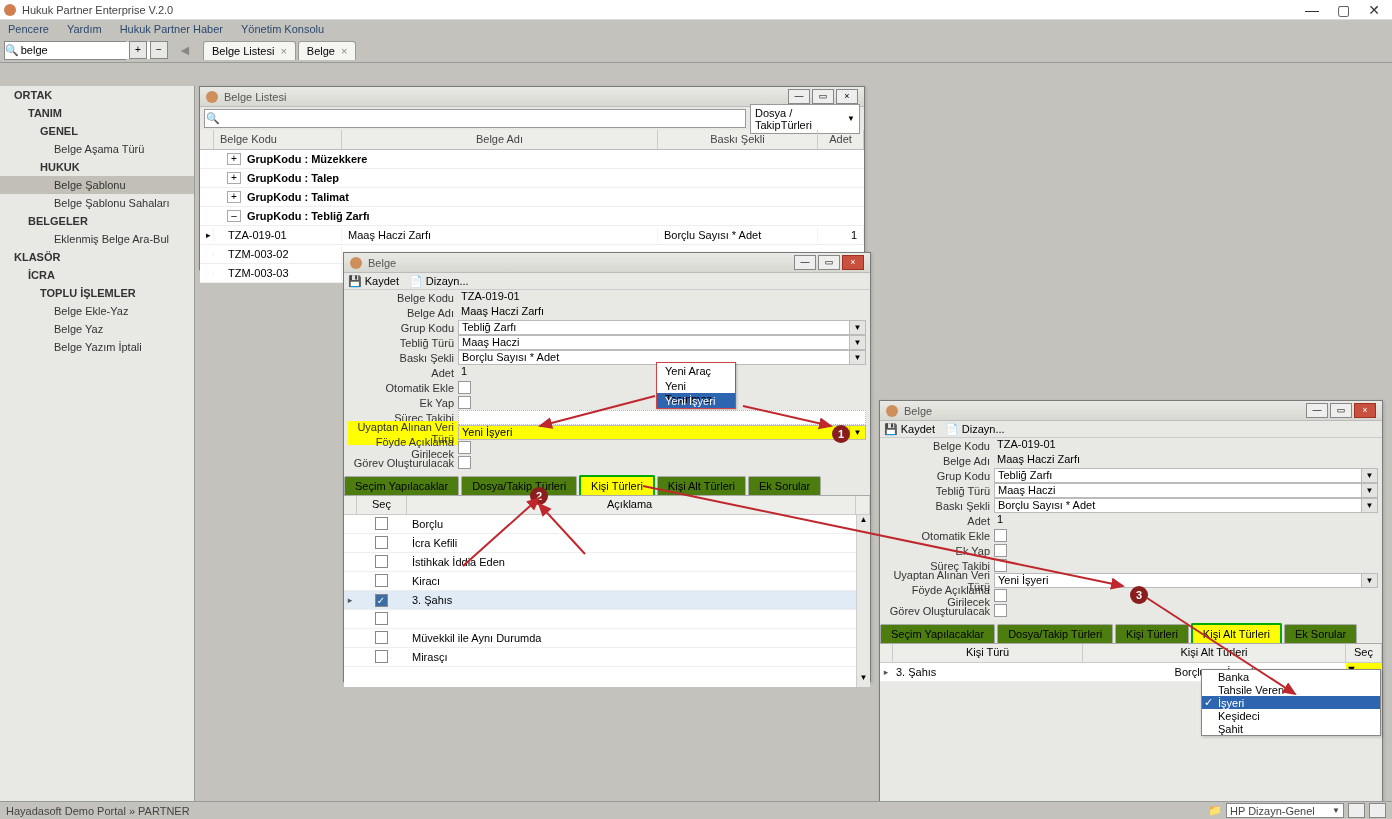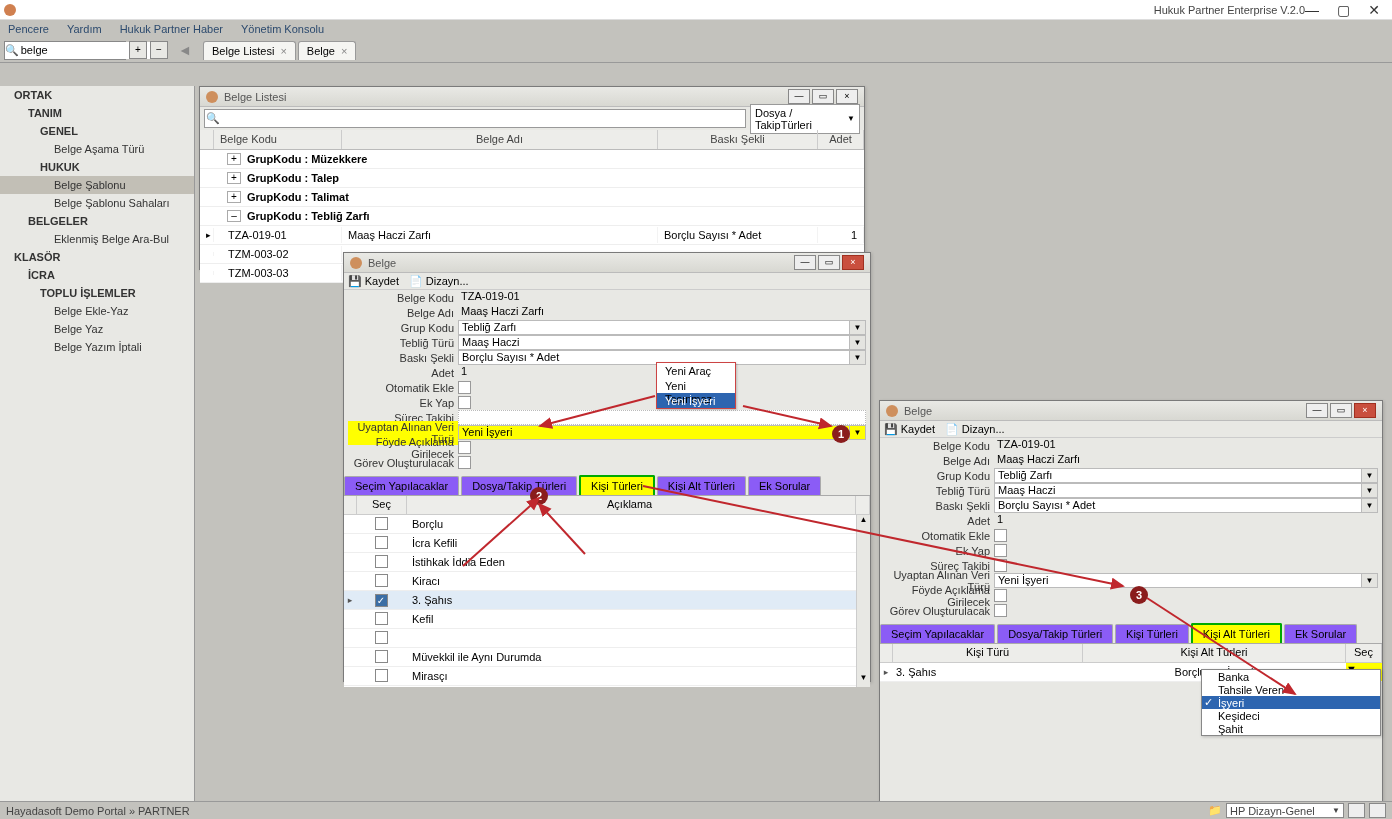--- a/index.html
+++ b/index.html
@@ -1,19 +1,19 @@
 <!DOCTYPE html>
 <html><head>
 <meta charset="utf-8">
 <style>
 * { box-sizing: border-box; font-family: Tahoma, Arial, sans-serif; font-size: 11px; margin: 0; padding: 0; }
 body { background: #c3c2bd; width: 1392px; height: 819px; position: relative; overflow: hidden; }
 .titlebar { height: 20px; background: #fff; display: flex; align-items: center; padding: 0 4px; border-bottom: 1px solid #ddd; }
 .titlebar .icon { width: 12px; height: 12px; background: #d08050; border-radius: 50%; margin-right: 6px; }
-.titlebar .title { flex: 1; color: #444; text-align: right; }
+.titlebar .title { flex: 1; color: #444; }
 .titlebar .winbtns { display: flex; gap: 18px; padding-right: 8px; }
 .titlebar .winbtns span { cursor: pointer; font-size: 14px; color: #333; }
 .menubar { height: 18px; background: #c3c2bd; display: flex; align-items: center; padding: 0 8px; gap: 18px; color: #2c4a6e; }
 .menubar span { cursor: pointer; }
 .toolbar-row { height: 25px; background: #c3c2bd; display: flex; align-items: center; padding: 0 4px; border-bottom: 1px solid #999; }
 .search-box { display: flex; align-items: center; background: #fff; border: 1px solid #888; height: 19px; width: 122px; }
 .search-box .mag { width: 16px; text-align: center; color: #666; }
 .search-box input { border: none; outline: none; flex: 1; height: 17px; font-size: 11px; padding: 0 2px; }
 .tb-btn { width: 18px; height: 18px; border: 1px solid #888; background: #e8e8e4; margin-left: 3px; text-align: center; line-height: 15px; font-size: 10px; cursor: pointer; }
 .back-btn { width: 20px; margin-left: 10px; color: #888; font-size: 14px; cursor: pointer; }
@@ -51,21 +51,21 @@
 .grp-exp { width: 14px; text-align: center; cursor: pointer; font-size: 10px; margin-left: 13px; border: 1px solid #aaa; height: 12px; line-height: 10px; }
 .grp-lbl { padding-left: 6px; font-weight: bold; }
 .form-row { display: flex; height: 15px; align-items: center; }
 .form-lbl { width: 110px; text-align: right; padding-right: 4px; color: #333; }
 .form-val { flex: 1; background: #fff; border: 1px solid #bbb; height: 15px; line-height: 13px; padding: 0 3px; position: relative; }
 .form-val.ro { background: transparent; border: none; }
 .form-val .dd-arr { position: absolute; right: 0; top: 0; width: 16px; height: 13px; background: #e4e4e0; border-left: 1px solid #bbb; text-align: center; font-size: 8px; cursor: pointer; }
 .form-chk { width: 13px; height: 13px; border: 1px solid #999; background: #fff; }
 .hl-yellow { background: #ffff00 !important; }
 .tab-strip { display: flex; border-bottom: 1px solid #aaa; background: #e8e8e4; height: 21px; align-items: flex-end; }
-.tab-strip .tab { padding: 3px 10px; border: 1px solid #aaa; border-bottom: none; background: #8b5cf6; margin-right: 2px; cursor: pointer; border-radius: 2px 2px 0 0; position: relative; }
+.tab-strip .tab { padding: 3px 10px; border: 1px solid #aaa; border-bottom: none; background: #4d7c0f; margin-right: 2px; cursor: pointer; border-radius: 2px 2px 0 0; position: relative; }
 .tab-strip .tab.hl { background: #ffff00; border-color: #0a0; border-width: 2px; }
 .inner-grid { background: #fff; }
 .inner-head { display: flex; background: #ededea; border-bottom: 1px solid #ccc; height: 19px; }
 .inner-head div { padding: 2px 6px; border-right: 1px solid #ccc; text-align: center; }
 .inner-row { display: flex; height: 19px; border-bottom: 1px solid #eee; align-items: center; }
 .chkcell { width: 50px; text-align: center; }
 .chkcell .cb { width: 13px; height: 13px; border: 1px solid #888; background: #fff; display: inline-block; }
 .chkcell .cb.checked { background: #3b6ea5; }
 .chkcell .cb.checked::after { content: '✓'; color: #fff; font-size: 10px; line-height: 11px; display: block; }
 .sel-row { background: #e0ebf6; }
@@ -331,26 +331,20 @@
             </div>
             <div class="inner-row sel-row">
               <div class="row-marker">▸</div>
               <div class="chkcell"><span class="cb checked"></span></div>
               <div style="flex: 1 1 0%; padding-left: 6px;">3. Şahıs</div>
               <div style="width: 14px;"></div>
             </div>
             <div class="inner-row">
               <div class="row-marker"></div>
               <div class="chkcell"><span class="cb"></span></div>
-              <div style="flex: 1 1 0%; padding-left: 6px;">Kefil</div>
-              <div style="width: 14px;"></div>
-            </div>
-            <div class="inner-row">
-              <div class="row-marker"></div>
-              <div class="chkcell"><span class="cb"></span></div>
               <div style="width: 14px;"></div>
             </div>
             <div class="inner-row">
               <div class="row-marker"></div>
               <div class="chkcell"><span class="cb"></span></div>
               <div style="flex: 1 1 0%; padding-left: 6px;">Müvekkil ile Aynı Durumda</div>
               <div style="width: 14px;"></div>
             </div>
             <div class="inner-row">
               <div class="row-marker"></div>

